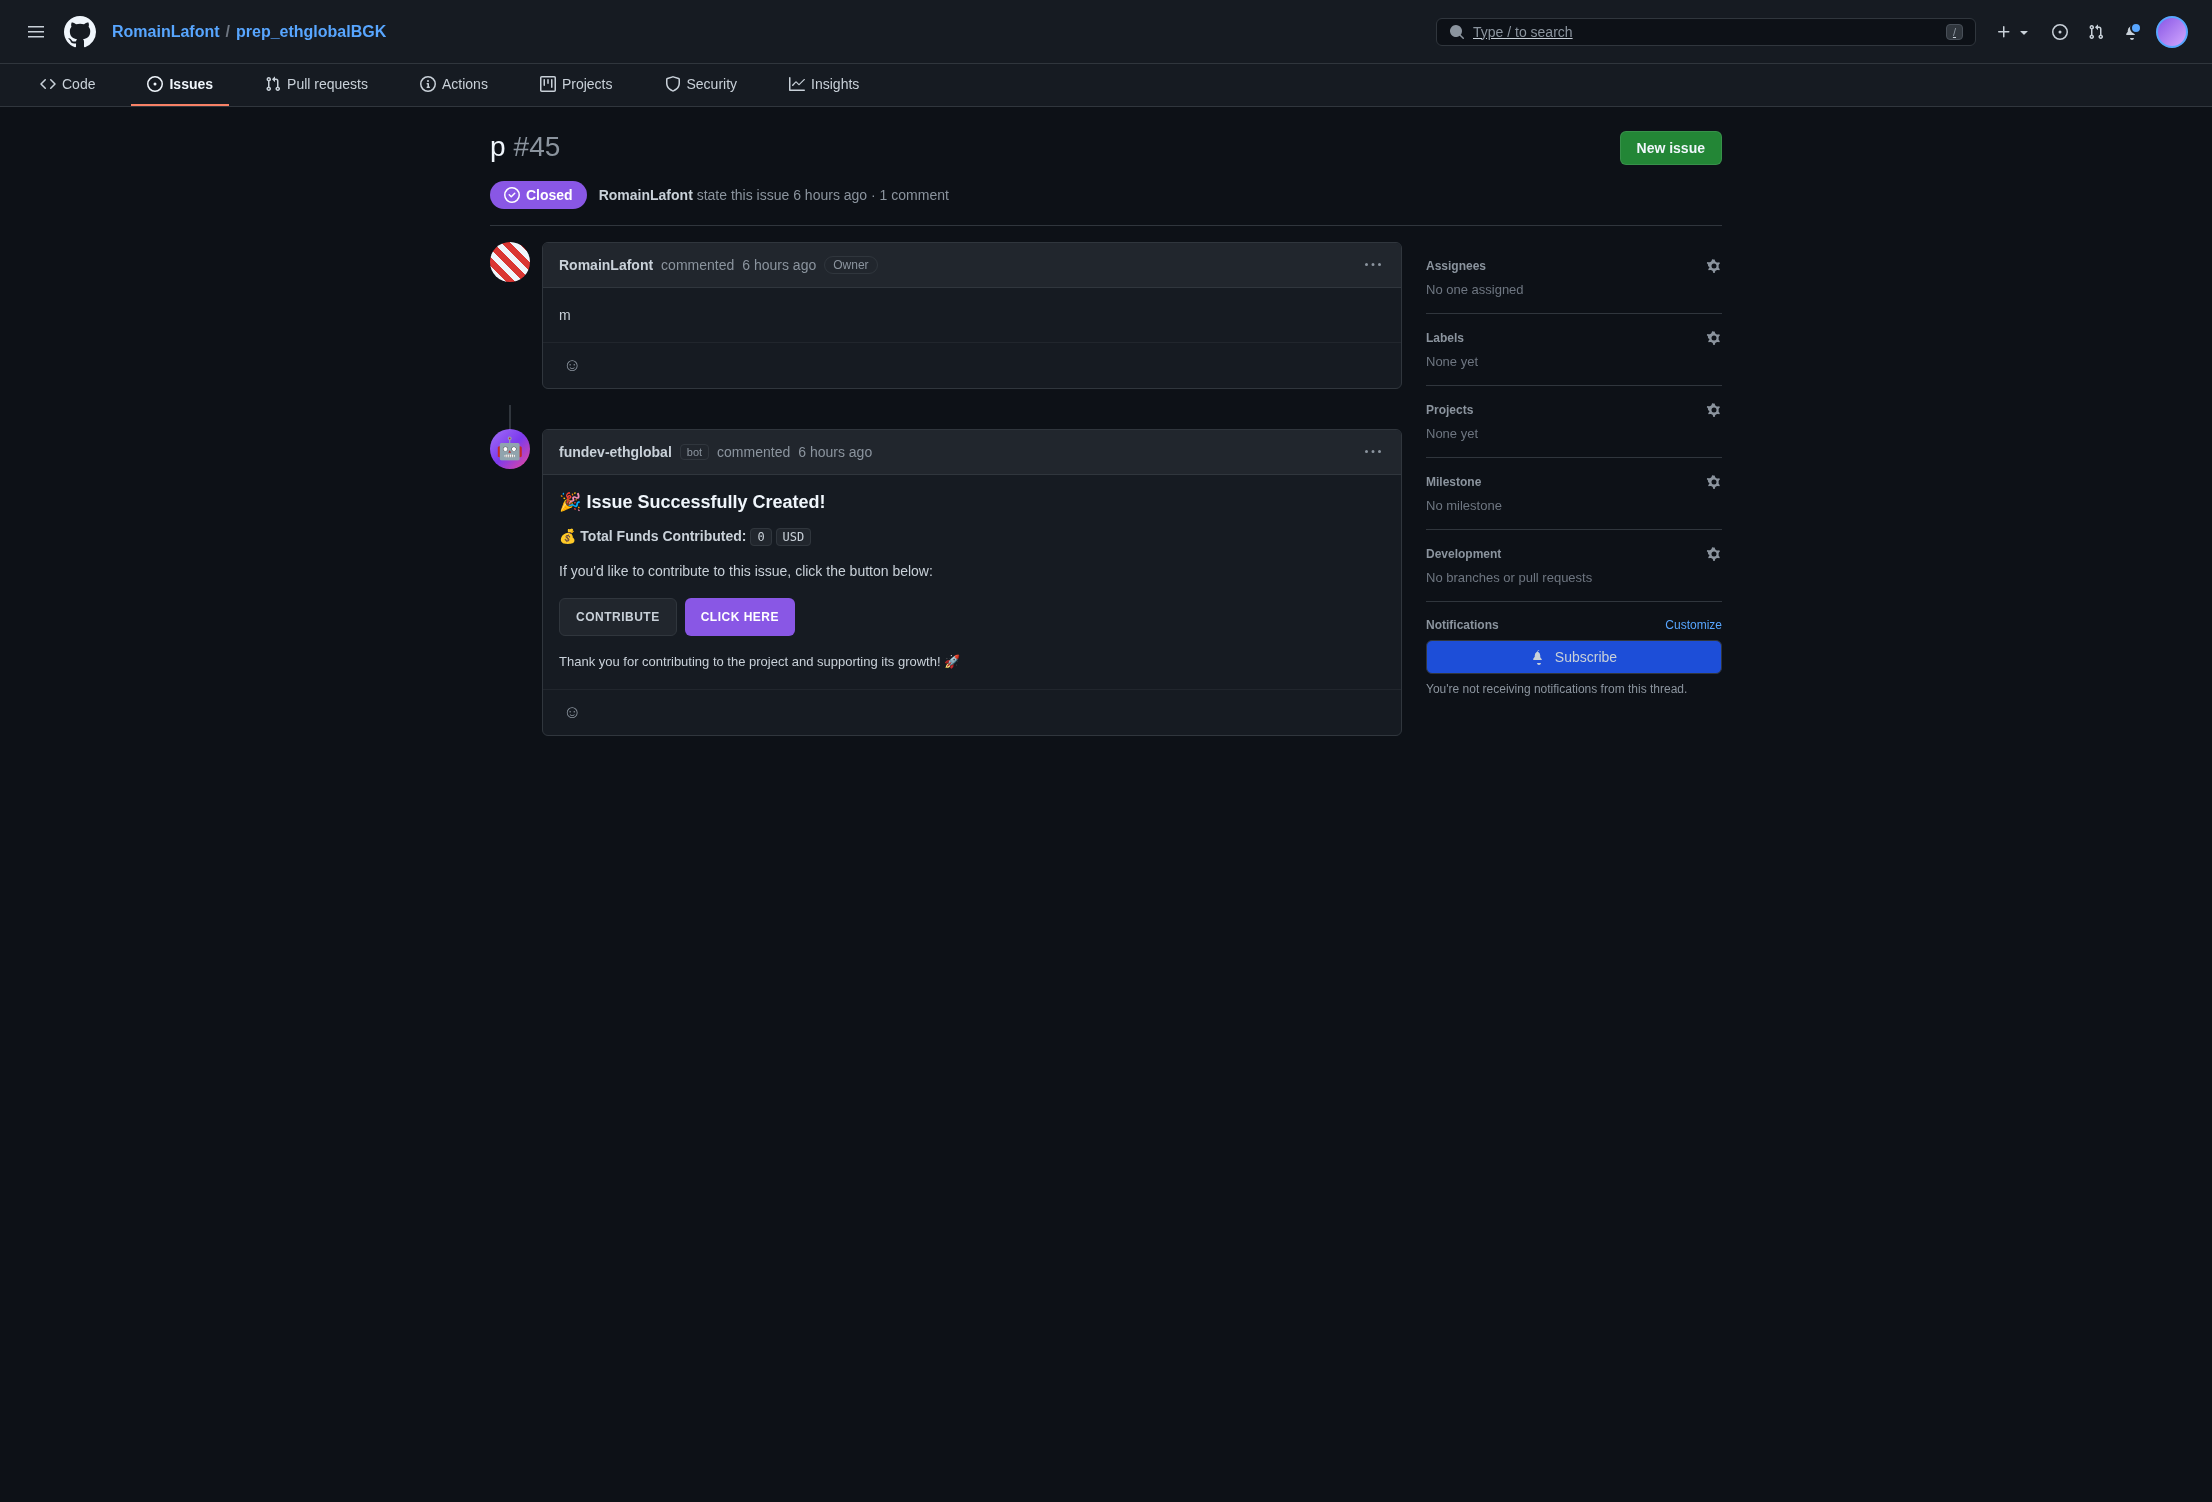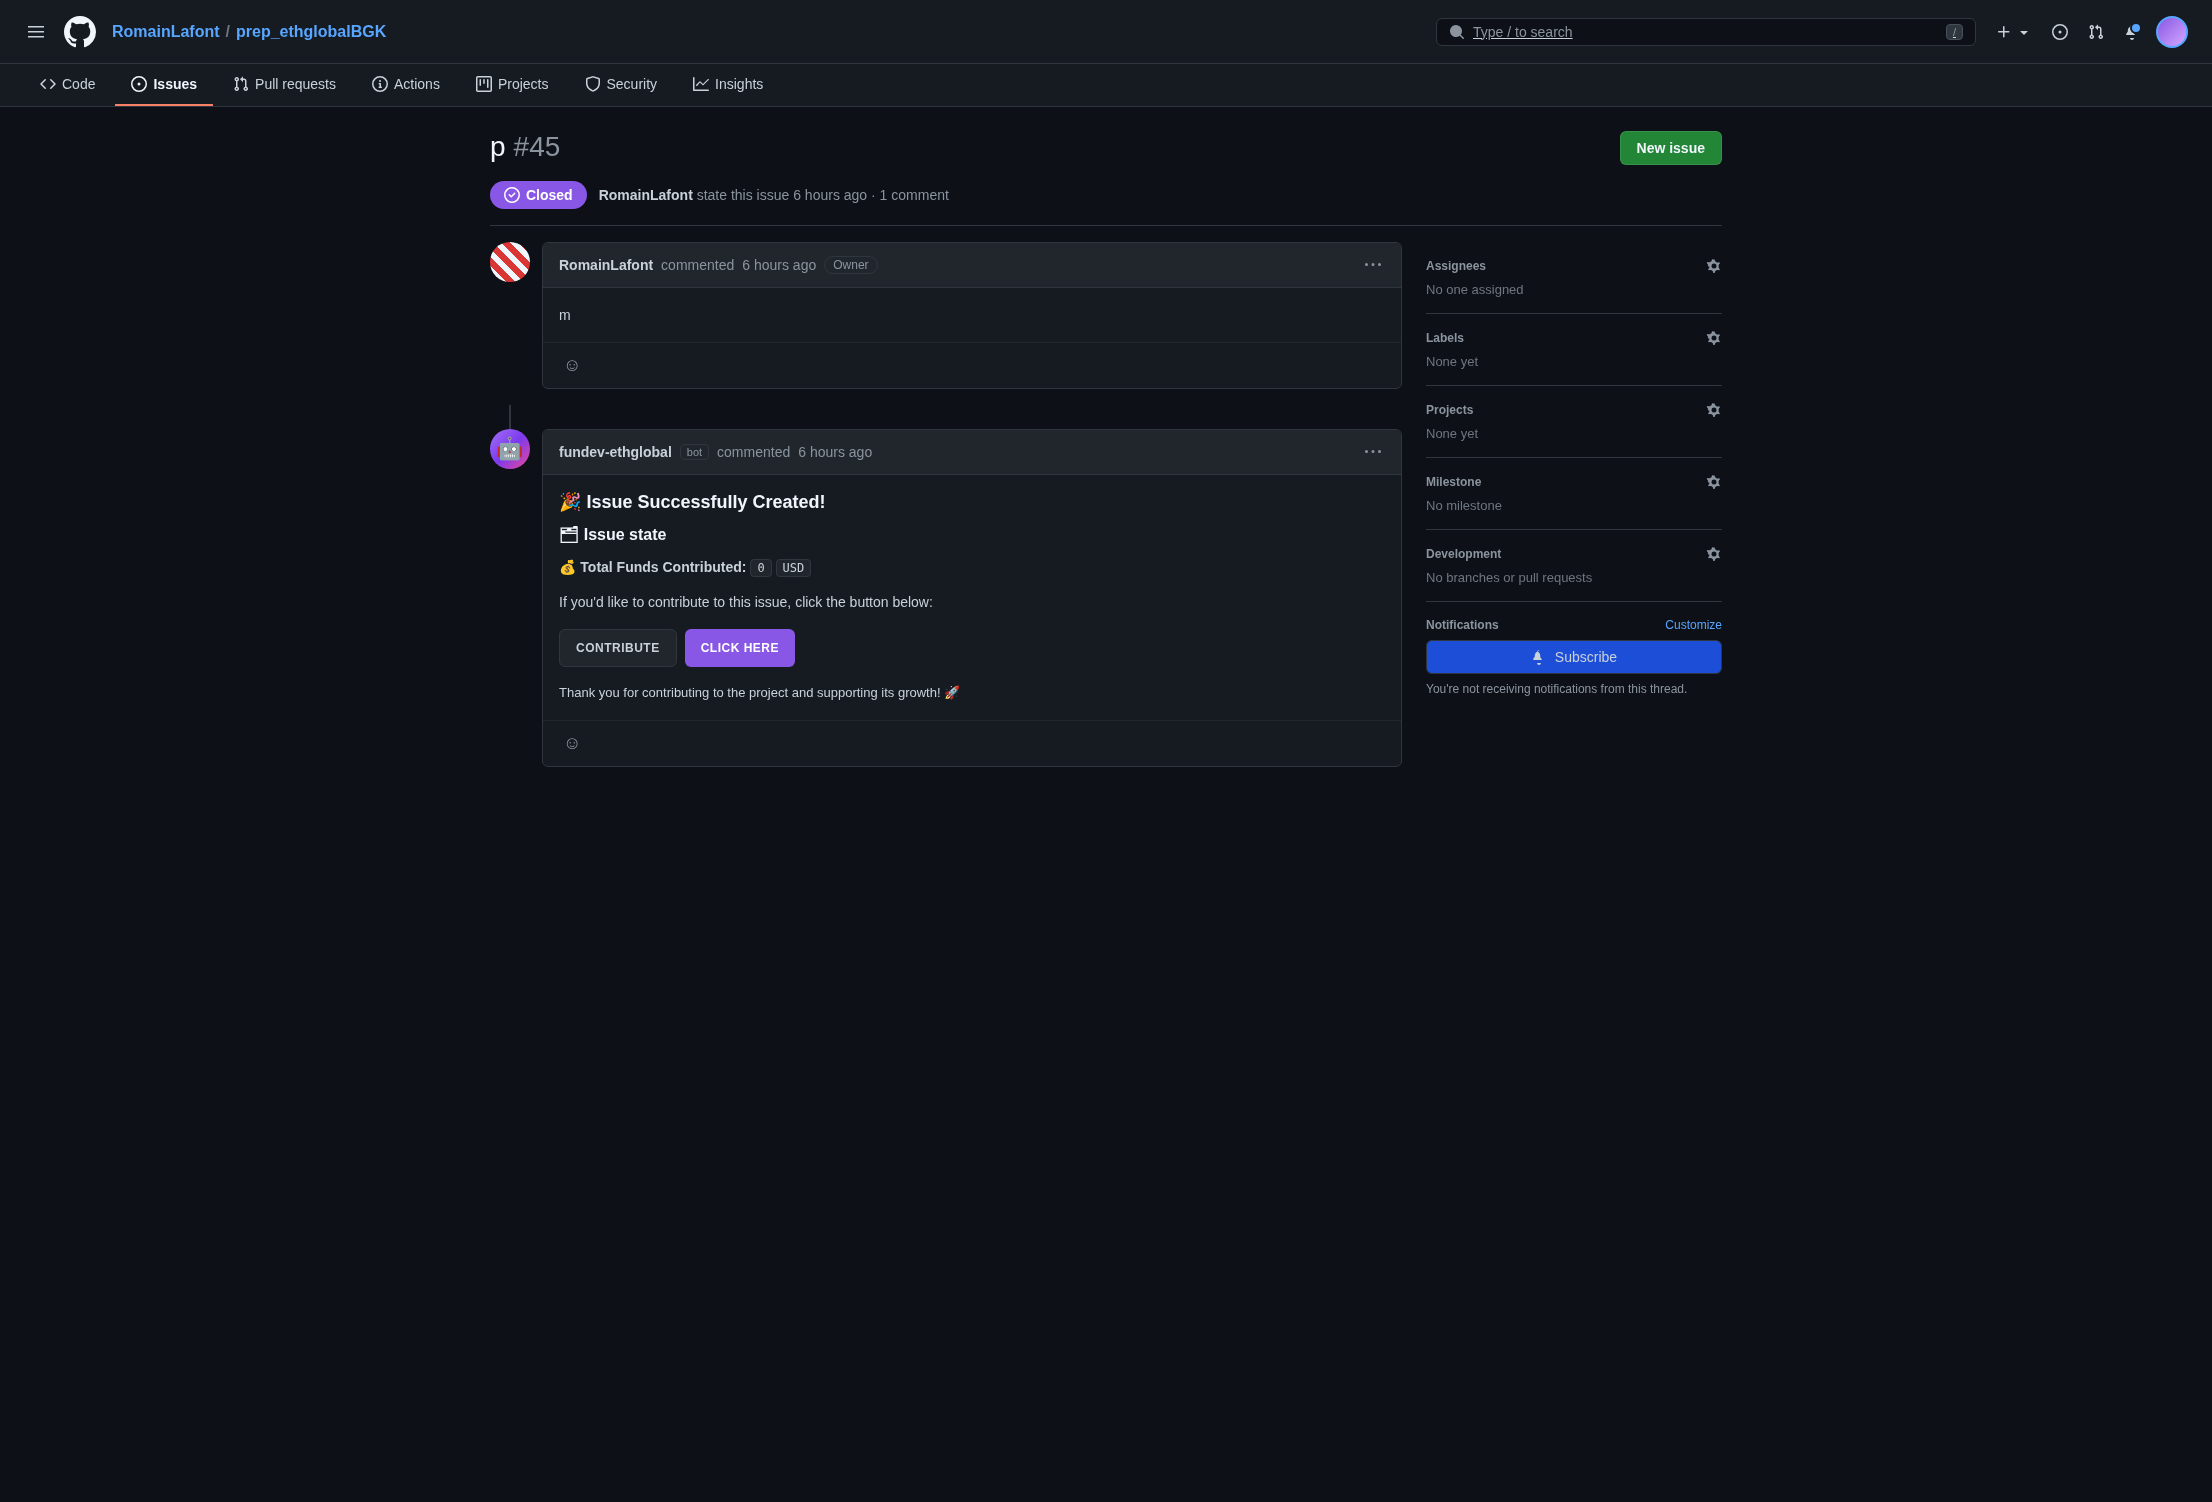--- a/index.html
+++ b/index.html
@@ -105,21 +105,21 @@
       border: 2px solid #161b22;
     }
 
     
     .repo-nav {
       background: #161b22;
       border-bottom: 1px solid #30363d;
       display: flex;
       align-items: center;
       padding: 0 24px;
-      gap: 4px;
+      gap: 20px;
     }
     .nav-tab {
       display: flex;
       align-items: center;
       gap: 6px;
       padding: 12px 16px;
       color: #c9d1d9;
       text-decoration: none;
       font-size: 14px;
       border-bottom: 2px solid transparent;
@@ -635,21 +635,20 @@
               <span>6 hours ago</span>
             </div>
             <button class="comment-more-btn">
               <svg width="16" height="16" viewBox="0 0 16 16">
                   <path fill="currentColor" d="M8 9a1.5 1.5 0 100-3 1.5 1.5 0 000 3zM1.5 9a1.5 1.5 0 100-3 1.5 1.5 0 000 3zm13 0a1.5 1.5 0 100-3 1.5 1.5 0 000 3z"></path>
                 </svg>
             </button>
           </div>
           <div class="comment-body bot-content">
             <h3>🎉 Issue Successfully Created!</h3>
-            <h4>🗂 Issue state</h4>
             <p class="funds-line">
               <strong>💰 Total Funds Contributed:</strong>
               <span class="funds-amount">0</span>
               <span class="funds-amount">USD</span>
             </p>
             <p class="contribute-desc">If you'd like to contribute to this issue, click the button below:</p>
             <div class="btn-row">
               <button class="btn-contribute">CONTRIBUTE</button>
               <button class="btn-click-here">CLICK HERE</button>
             </div>

